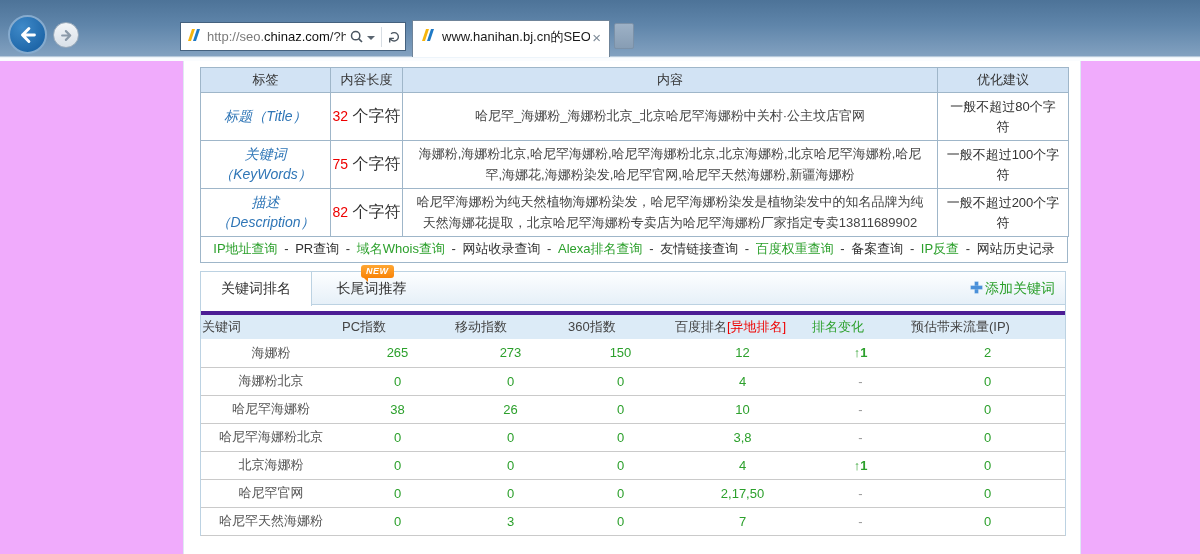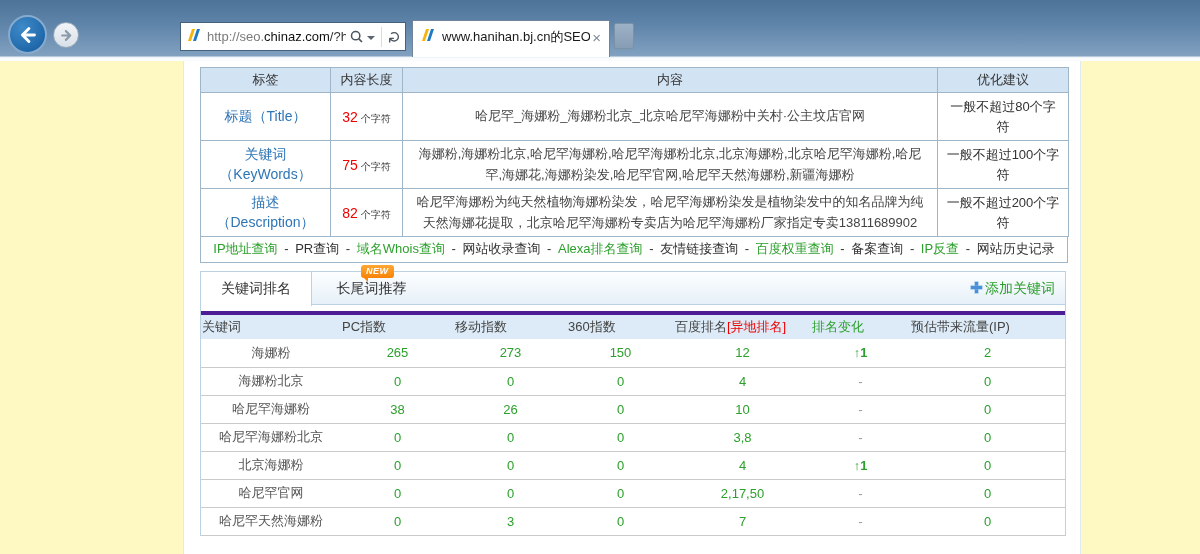--- a/index.html
+++ b/index.html
@@ -49,35 +49,35 @@
     display:flex; align-items:center; padding:0 6px 4px 7px; cursor:pointer;
   }
   .tab-title { flex:1 1 auto; font-size:13px; color:#1a1a1a; white-space:nowrap; overflow:hidden; margin-left:6px; }
   .tab-close { flex:0 0 auto; color:#7e8b98; font-size:15px; line-height:1; padding:0 2px; cursor:pointer; }
   .newtab-stub {
     position:absolute; left:614px; top:23px; width:20px; height:26px;
     background:linear-gradient(180deg,#9db1c6,#879db4); border:1px solid #7b91a8; border-radius:2px; cursor:pointer;
   }
 
   
-  .page { position:absolute; top:58px; left:0; right:0; bottom:0; background:#fef9c3; }
+  .page { position:absolute; top:58px; left:0; right:0; bottom:0; background:#f0abfc; }
   .page-top-strip { position:absolute; top:0; left:0; right:0; height:3px; background:#fafcfe; }
   .content {
     position:absolute; top:3px; bottom:0; left:183px; width:898px;
     background:#fff; border-left:1px solid #dfeaf2; border-right:1px solid #dfeaf2;
   }
 
   
   .meta-table { border-collapse:collapse; table-layout:fixed; width:868px; margin:6px 0 0 16px; }
   .meta-table th, .meta-table td { border:1px solid #9fb6c9; text-align:center; vertical-align:middle; }
   .meta-table thead th { height:25px; background:#d2e3f4; font-weight:normal; font-size:13px; color:#333; }
   .meta-table tr.r0 { height:41px; } .meta-table tr.r1 { height:47px; } .meta-table tr.r2 { height:44px; }
-  .meta-label-link { color:#2e75b6; font-size:14px; cursor:pointer; line-height:1.4; display:inline-block; padding:0 6px; }
+  .meta-label-link { color:#2e75b6; font-size:14px; cursor:pointer; line-height:1.4; display:inline-block; padding:0 6px;font-style:italic; }
   .count-num { color:#ee0000; font-size:14px; }
-  .count-unit { color:#333; font-size:10px; }
+  .count-unit { color:#333; font-size:16px; }
   .meta-content { font-size:13px; color:#444; line-height:1.55; padding:2px 10px; }
   .meta-advice { font-size:13px; color:#333; line-height:1.5; padding:4px 6px; }
 
   
   .links-row {
     width:868px; margin-left:16px; height:26px; line-height:24px;
     border:1px solid #9fb6c9; border-top:none;
     text-align:center; font-size:13px; color:#333; white-space:nowrap;
   }
   .tlink { color:#333; cursor:pointer; }

